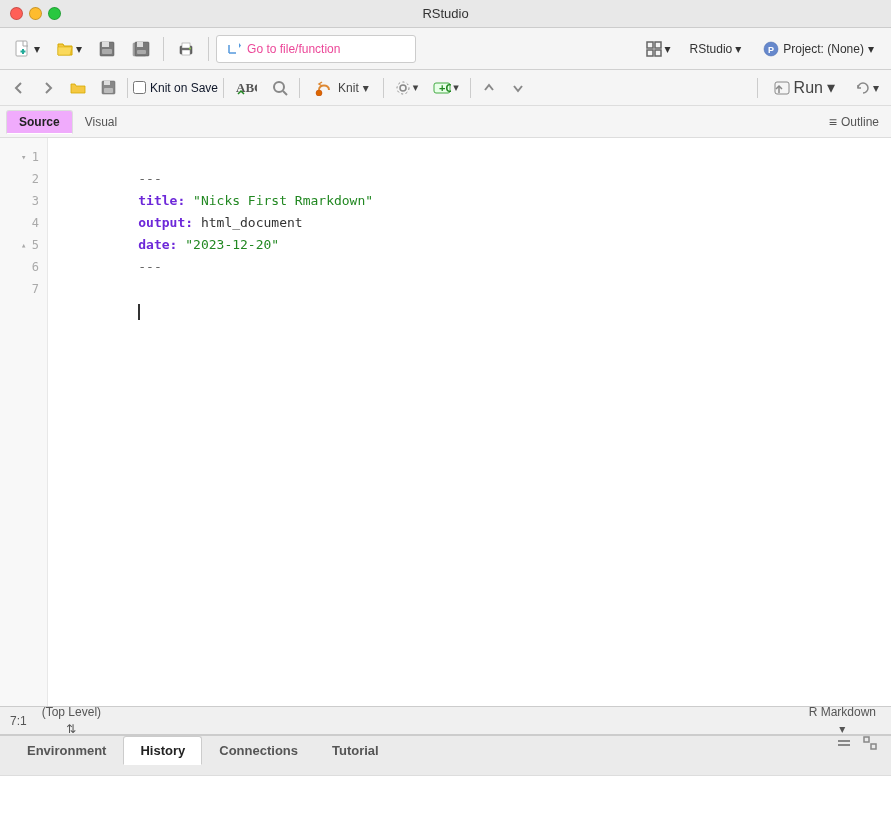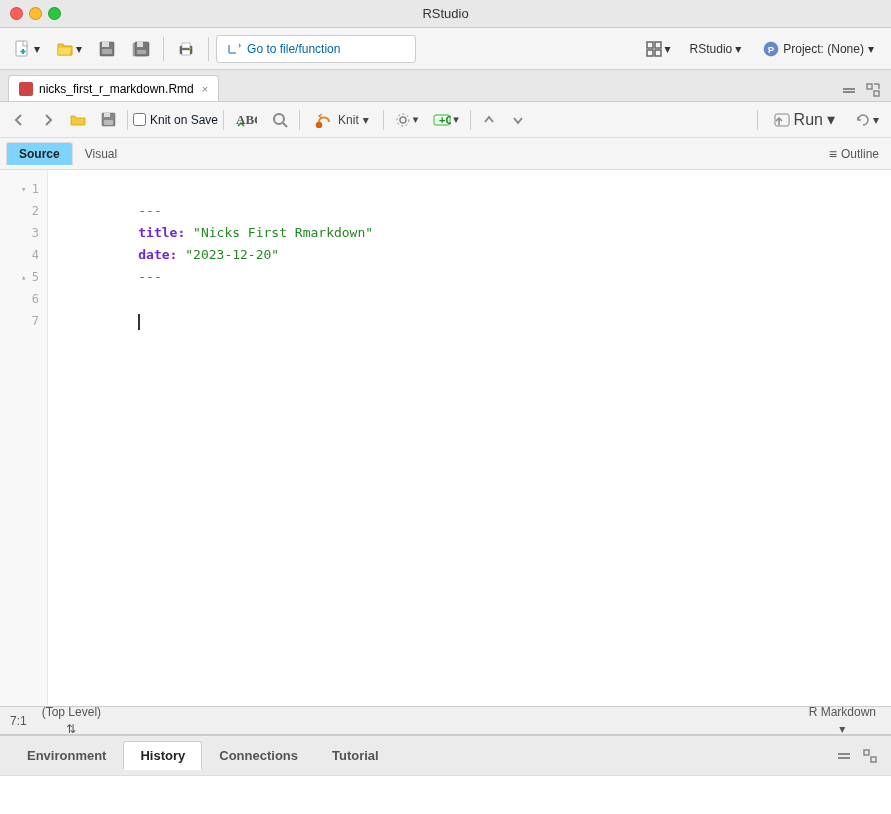--- a/index.html
+++ b/index.html
@@ -247,21 +247,21 @@
       position: relative;
     }
     .view-tab {
       padding: 4px 12px;
       font-size: 12px;
       cursor: pointer;
       border-radius: 3px 3px 0 0;
       color: #555;
     }
     .view-tab.active {
-      background: #7dd3fc;
+      background: #f0abfc;
       border: 1px solid #ddd;
       border-bottom: 1px solid white;
       font-weight: 600;
       color: #222;
     }
     .outline-btn {
       margin-left: auto;
       background: none;
       border: none;
       cursor: pointer;
@@ -365,21 +365,21 @@
     
     .bottom-panel {
       background: #f5f5f5;
       border-top: 2px solid #ccc;
       height: 80px;
       display: flex;
       flex-direction: column;
     }
     .bottom-tabs {
       display: flex;
-      align-items: center;
+      align-items: flex-start;
       height: 40px;
       padding: 0 10px;
       gap: 0;
       border-bottom: 1px solid #ddd;
       background: #ebebeb;
       position: relative;
     }
     .bottom-tab {
       padding: 6px 16px;
       font-size: 13px;
@@ -495,21 +495,21 @@
     </button>
 
     <div class="toolbar-separator"></div>
 
     <button class="goto-btn">
       <svg width="14" height="14" viewBox="0 0 14 14">
         <polygon points="2,3 12,3 12,6 14,3.5 12,1 12,3" fill="#5599dd"></polygon>
         <line x1="2" y1="3" x2="2" y2="11" stroke="#5599dd" stroke-width="1.5"></line>
         <line x1="2" y1="11" x2="9" y2="11" stroke="#5599dd" stroke-width="1.5"></line>
       </svg>
-      <span style="color:#0369a1;">Go to file/function</span>
+      <span style="color:#ec4899;">Go to file/function</span>
     </button>
 
     <div class="toolbar-right">
 
       <button class="toolbar-btn">
         <svg width="18" height="18" viewBox="0 0 18 18">
           <rect x="2" y="2" width="6" height="6" fill="none" stroke="#666" stroke-width="1.5"></rect>
           <rect x="10" y="2" width="6" height="6" fill="none" stroke="#666" stroke-width="1.5"></rect>
           <rect x="2" y="10" width="6" height="6" fill="none" stroke="#666" stroke-width="1.5"></rect>
           <rect x="10" y="10" width="6" height="6" fill="none" stroke="#666" stroke-width="1.5"></rect>
@@ -528,43 +528,20 @@
           <text x="8" y="12" text-anchor="middle" fill="white" font-size="9" font-weight="bold">P</text>
         </svg>
         <span>Project: (None)</span>
         <span>▾</span>
       </button>
     </div>
   </div>
 
   <div class="editor-main">
 
-    <div class="tab-bar">
-      <div class="file-tab">
-        <span class="tab-icon"></span>
-        <span>nicks_first_r_markdown.Rmd</span>
-        <span class="tab-close">×</span>
-      </div>
-      <div class="tab-bar-actions">
-        <button class="tab-action-btn">
-          <svg width="14" height="14" viewBox="0 0 14 14">
-            <rect x="1" y="5" width="12" height="2" fill="#888"></rect>
-            <rect x="1" y="8" width="12" height="2" fill="#888"></rect>
-          </svg>
-        </button>
-        <button class="tab-action-btn">
-          <svg width="14" height="14" viewBox="0 0 14 14">
-            <rect x="1" y="1" width="5" height="5" fill="none" stroke="#888" stroke-width="1.5"></rect>
-            <rect x="8" y="8" width="5" height="5" fill="none" stroke="#888" stroke-width="1.5"></rect>
-            <line x1="8" y1="1" x2="13" y2="1" stroke="#888" stroke-width="1.5"></line>
-            <line x1="13" y1="1" x2="13" y2="6" stroke="#888" stroke-width="1.5"></line>
-          </svg>
-        </button>
-      </div>
-    </div>
 
     <div class="editor-toolbar">
 
       <button class="ed-btn">
         <svg width="14" height="14" viewBox="0 0 14 14">
           <polyline points="9,2 4,7 9,12" fill="none" stroke="#888" stroke-width="2"></polyline>
         </svg>
       </button>
       <button class="ed-btn">
         <svg width="14" height="14" viewBox="0 0 14 14">
@@ -718,20 +695,23 @@
           <span class="fold-indicator"></span>
           <span>7</span>
         </div>
       </div>
       <div class="code-lines">
         <div class="code-line">
           <span class="yaml-dash">---</span>
         </div>
         <div class="code-line">
           <span class="yaml-key">title:</span><span class="yaml-string"> "Nicks First Rmarkdown"</span>
+        </div>
+        <div class="code-line">
+          <span class="yaml-key">output:</span><span class="yaml-value"> html_document</span>
         </div>
         <div class="code-line">
           <span class="yaml-key">date:</span><span class="yaml-string"> "2023-12-20"</span>
         </div>
         <div class="code-line">
           <span class="yaml-dash">---</span>
         </div>
         <div class="code-line"></div>
         <div class="code-line cursor-line">
           <span class="cursor"></span>

